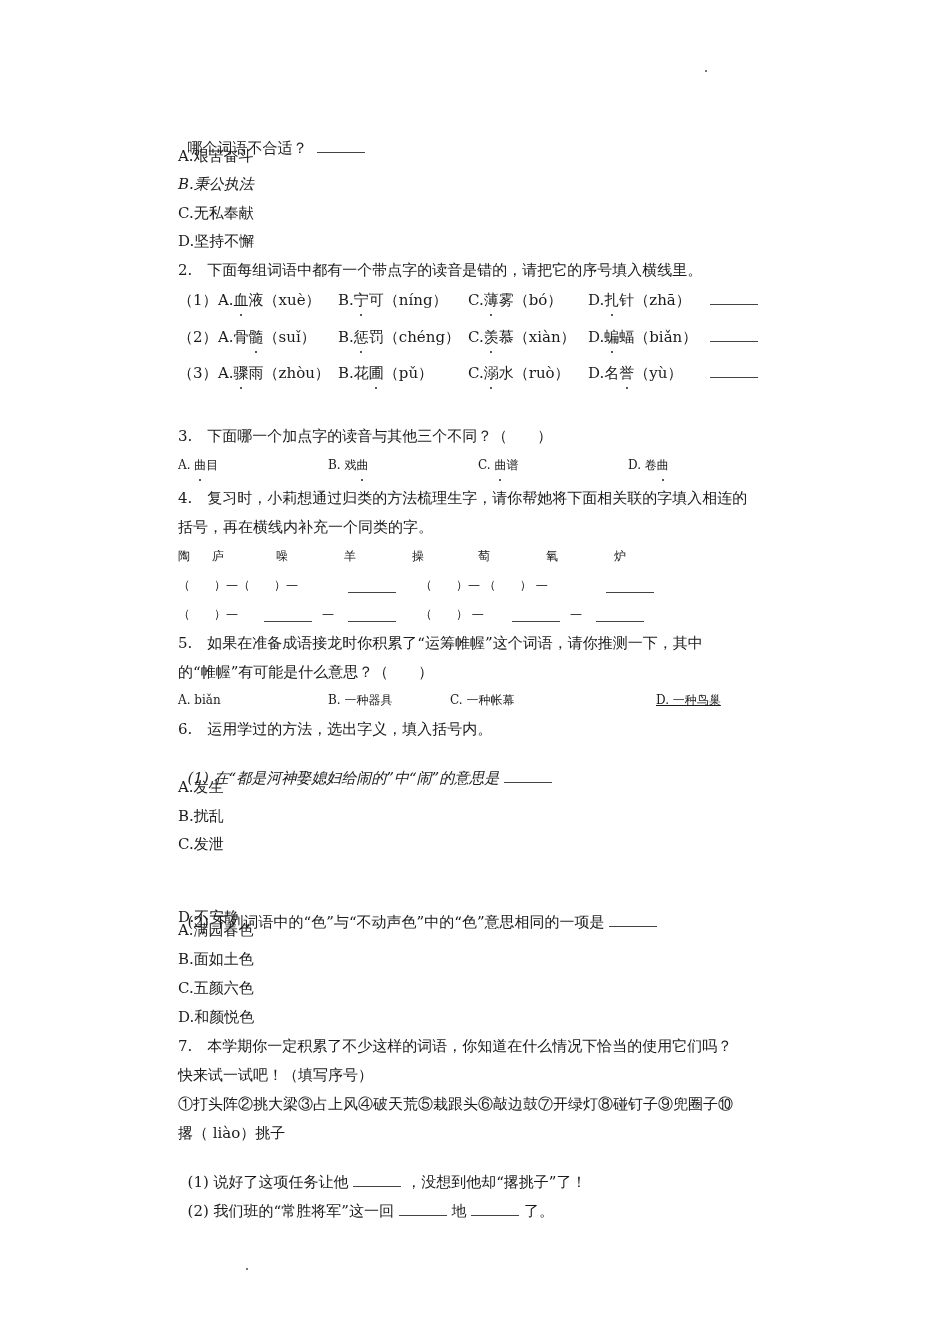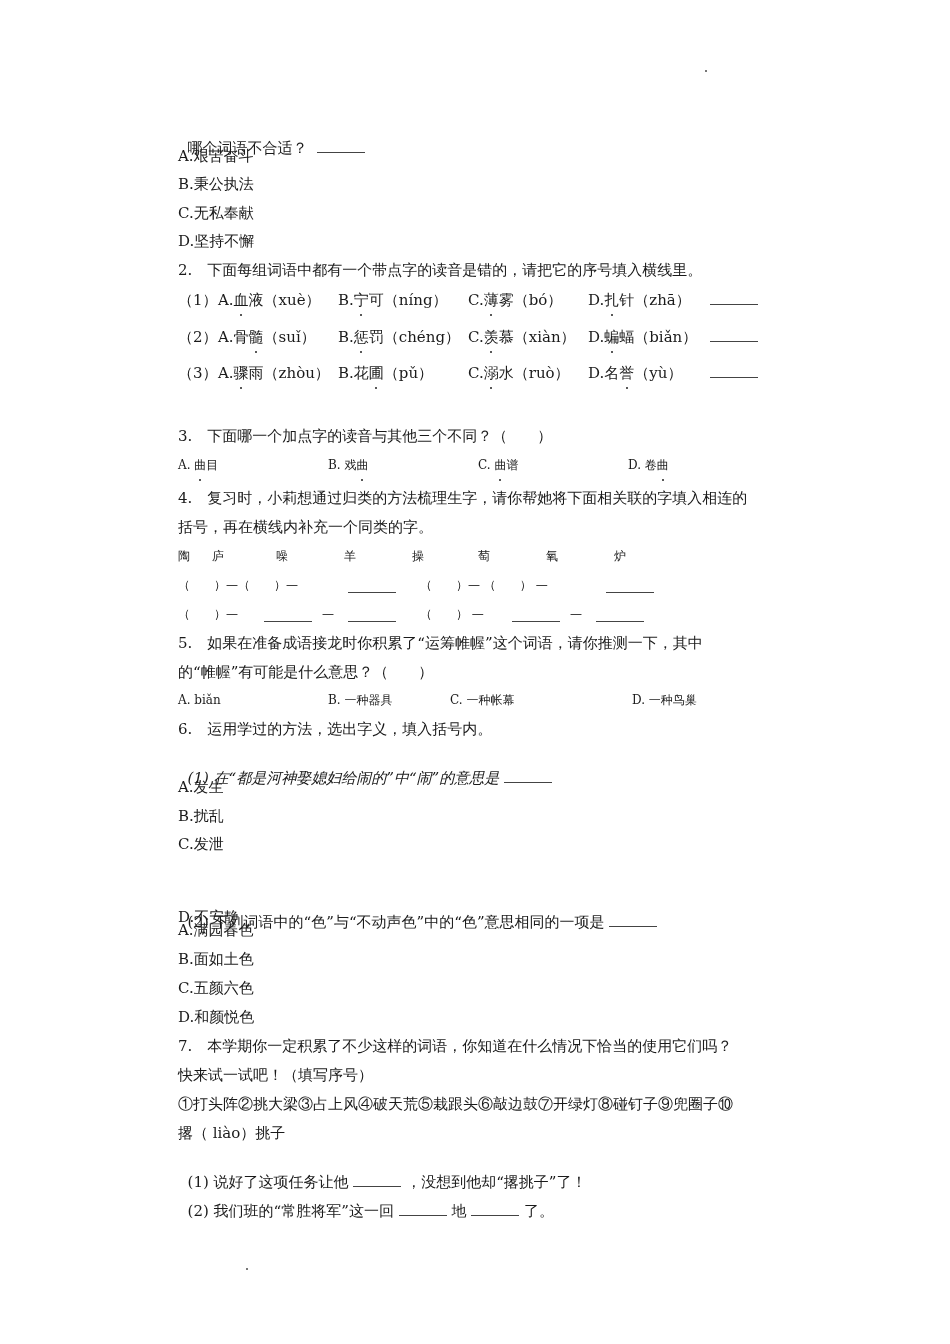--- a/index.html
+++ b/index.html
@@ -18,21 +18,21 @@
 </head>
 <body>
 
 <div class="page-dot" style="left:705px; top:70px;"></div>
 <div class="page-dot" style="left:246px; top:1268px;"></div>
 
 <div class="line" style="top:118px;">
   <span>哪个词语不合适？</span><span>  </span><span class="blank"></span>
 </div>
 <div class="line" style="top:146px;">A.艰苦奋斗</div>
-<div class="line" style="top:174px;">B.秉公执法</div>
+<div class="line" style="top:174px;font-style:italic;">B.秉公执法</div>
 <div class="line" style="top:203px;">C.无私奉献</div>
 <div class="line" style="top:231px;">D.坚持不懈</div>
 
 <div class="line" style="top:260px;">2.　下面每组词语中都有一个带点字的读音是错的，请把它的序号填入横线里。</div>
 
 <div class="q2row" style="top:290px;">
   <span class="c" style="left:0">（1）</span>
   <span class="c" style="left:40px"><span>A.</span><span class="em">血</span><span>液（xuè）</span></span>
   <span class="c" style="left:160px"><span>B.</span><span class="em">宁</span><span>可（níng）</span></span>
   <span class="c" style="left:290px"><span>C.</span><span class="em">薄</span><span>雾（bó）</span></span>
@@ -88,21 +88,21 @@
 <div class="abs" style="left:420px; top:604px;">（　　） —</div>
 <span class="abs blank" style="left:512px; top:607px;"></span>
 <div class="abs" style="left:570px; top:604px;">—</div>
 <span class="abs blank" style="left:596px; top:607px;"></span>
 
 <div class="line" style="top:633px;">5.　如果在准备成语接龙时你积累了“运筹帷幄”这个词语，请你推测一下，其中</div>
 <div class="line" style="top:662px;">的“帷幄”有可能是什么意思？（　　）</div>
 <div class="abs" style="left:178px; top:690px;">A. biǎn</div>
 <div class="abs" style="left:328px; top:690px;">B. 一种器具</div>
 <div class="abs" style="left:450px; top:690px;">C. 一种帐幕</div>
-<div class="abs" style="left:632px; top:690px;">D. 一种鸟巢</div>
+<div class="abs" style="left:656px; top:690px;text-decoration:underline;">D. 一种鸟巢</div>
 
 <div class="line" style="top:719px;">6.　运用学过的方法，选出字义，填入括号内。</div>
 <div class="line" style="top:748px;font-style:italic;">
   <span>(1) 在“都是河神娶媳妇给闹的”中“闹”的意思是</span><span> </span><span class="blank"></span>
 </div>
 <div class="line" style="top:777px;">A.发生</div>
 <div class="line" style="top:806px;">B.扰乱</div>
 <div class="line" style="top:834px;">C.发泄</div>
 <div class="line" style="top:863px;margin-top:44px;">D.不安静</div>
 

